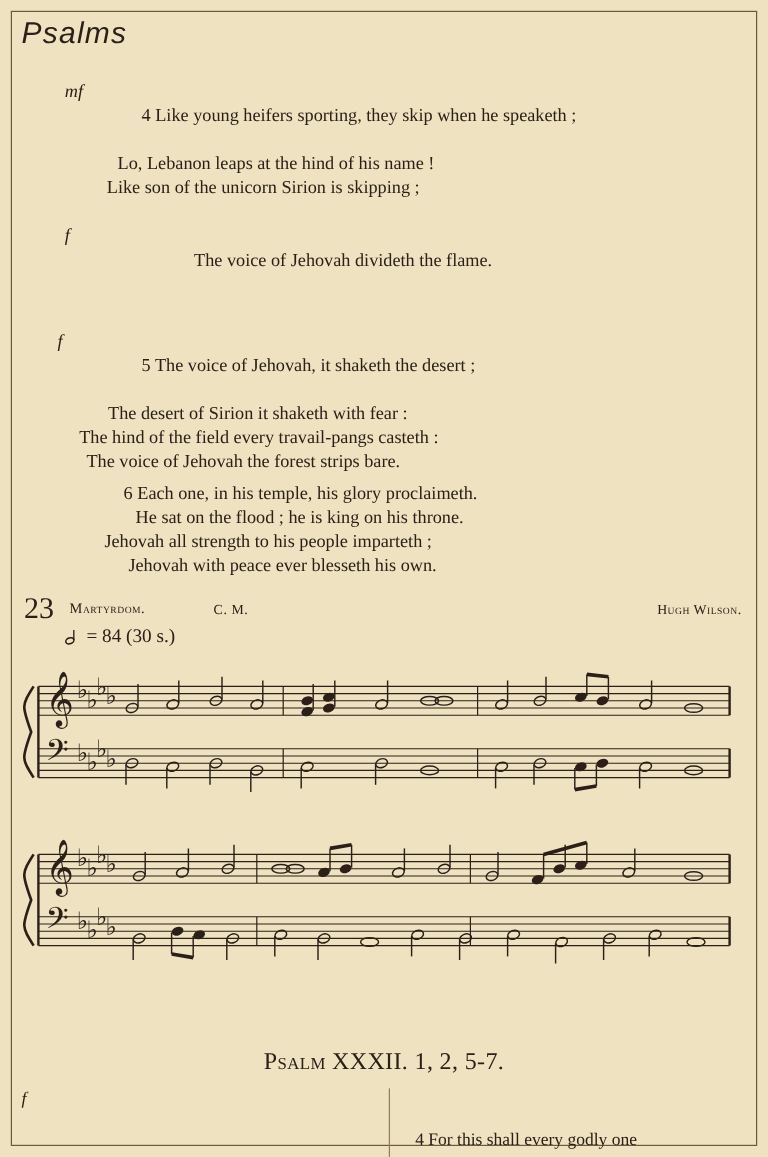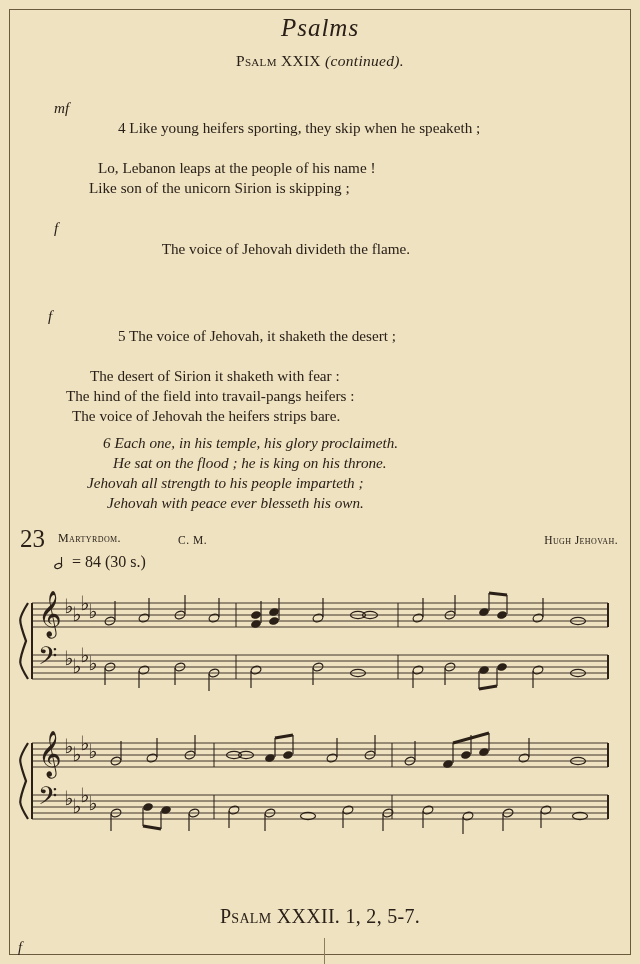--- a/index.html
+++ b/index.html
@@ -32,22 +32,22 @@
     box-sizing: border-box;
     pointer-events: none;
   }
   .content {
     position: absolute;
     left: 18px; top: 14px;
     width: 604px;
     height: 936px;
   }
   .page-header {
-    text-align: center;
-    font-family: Liberation Serif, serif;
+    text-align: left;
+    font-family: Liberation Sans, sans-serif;
     font-size: 25px;
     letter-spacing: 1px;
     font-style: italic;
     margin: 0 0 4px 0;
   }
   .psalm-head {
     text-align: center;
     font-size: 15.5px;
     margin: 10px 0 8px 0;
     letter-spacing: 0.3px;
@@ -150,64 +150,60 @@
 </style>
 </head>
 <body>
 
 <div class="page">
   <div class="page-border"></div>
   <div class="content">
 
     <div class="page-header">Psalms</div>
 
-    <div class="psalm-head">
-      <span class="smallcaps">Psalm XXIX</span>
-      <span style="font-style:italic">(continued).</span>
-    </div>
 
     <div class="verses">
 
       <div class="vblock" style="margin-left:62px;">
         <div class="vline">
           <span class="dyn" style="position:absolute;left:-26px;">mf</span>
           <span>4 Like young heifers sporting, they skip when he speaketh ;</span>
         </div>
-        <div class="vline" style="margin-left:18px;"><span>Lo, Lebanon leaps at the people of his name !</span></div>
+        <div class="vline" style="margin-left:18px;"><span>Lo, Lebanon leaps at the hind of his name !</span></div>
         <div class="vline" style="margin-left:9px;"><span>Like son of the unicorn Sirion is skipping ;</span></div>
         <div class="vline" style="margin-left:44px;">
           <span class="dyn" style="position:absolute;left:-70px;">f</span>
           <span>The voice of Jehovah divideth the flame.</span>
         </div>
       </div>
 
       <div class="vblock" style="margin-left:62px;">
         <div class="vline">
           <span class="dyn" style="position:absolute;left:-32px;">f</span>
           <span>5 The voice of Jehovah, it shaketh the desert ;</span>
         </div>
         <div class="vline" style="margin-left:10px;"><span>The desert of Sirion it shaketh with fear :</span></div>
-        <div class="vline" style="margin-left:-14px;"><span>The hind of the field into travail-pangs heifers :</span></div>
-        <div class="vline" style="margin-left:-8px;"><span>The voice of Jehovah the heifers strips bare.</span></div>
+        <div class="vline" style="margin-left:-14px;"><span>The hind of the field every travail-pangs casteth :</span></div>
+        <div class="vline" style="margin-left:-8px;"><span>The voice of Jehovah the forest strips bare.</span></div>
       </div>
 
-      <div class="vblock" style="margin-left:85px;font-style:italic;">
+      <div class="vblock" style="margin-left:85px;">
         <div class="vline"><span>6 Each one, in his temple, his glory proclaimeth.</span></div>
         <div class="vline" style="margin-left:10px;"><span>He sat on the flood ; he is king on his throne.</span></div>
         <div class="vline" style="margin-left:-16px;"><span>Jehovah all strength to his people imparteth ;</span></div>
         <div class="vline" style="margin-left:4px;"><span>Jehovah with peace ever blesseth his own.</span></div>
       </div>
 
     </div>
 
     <div class="tune-header">
       <span class="hymn-number">23</span>
       <span class="tune-name">Martyrdom.</span>
       <span class="meter">C. M.</span>
-      <span class="composer">Hugh Jehovah.</span>
+      <span class="composer">Hugh Wilson.</span>
       <span class="tempo">
         <svg width="14" height="14" viewBox="0 0 14 14" style="display:inline-block;vertical-align:-3px">
           <ellipse cx="4.2" cy="10" rx="3.5" ry="2.4" transform="rotate(-20 4.2 10)" fill="none" stroke="#2a2018" stroke-width="1.3"></ellipse>
           <line x1="7.5" y1="9.4" x2="7.5" y2="1" stroke="#2a2018" stroke-width="1.1"></line>
         </svg>
         <span>= 84 (30 s.)</span>
       </span>
     </div>
 
     <div class="music">

